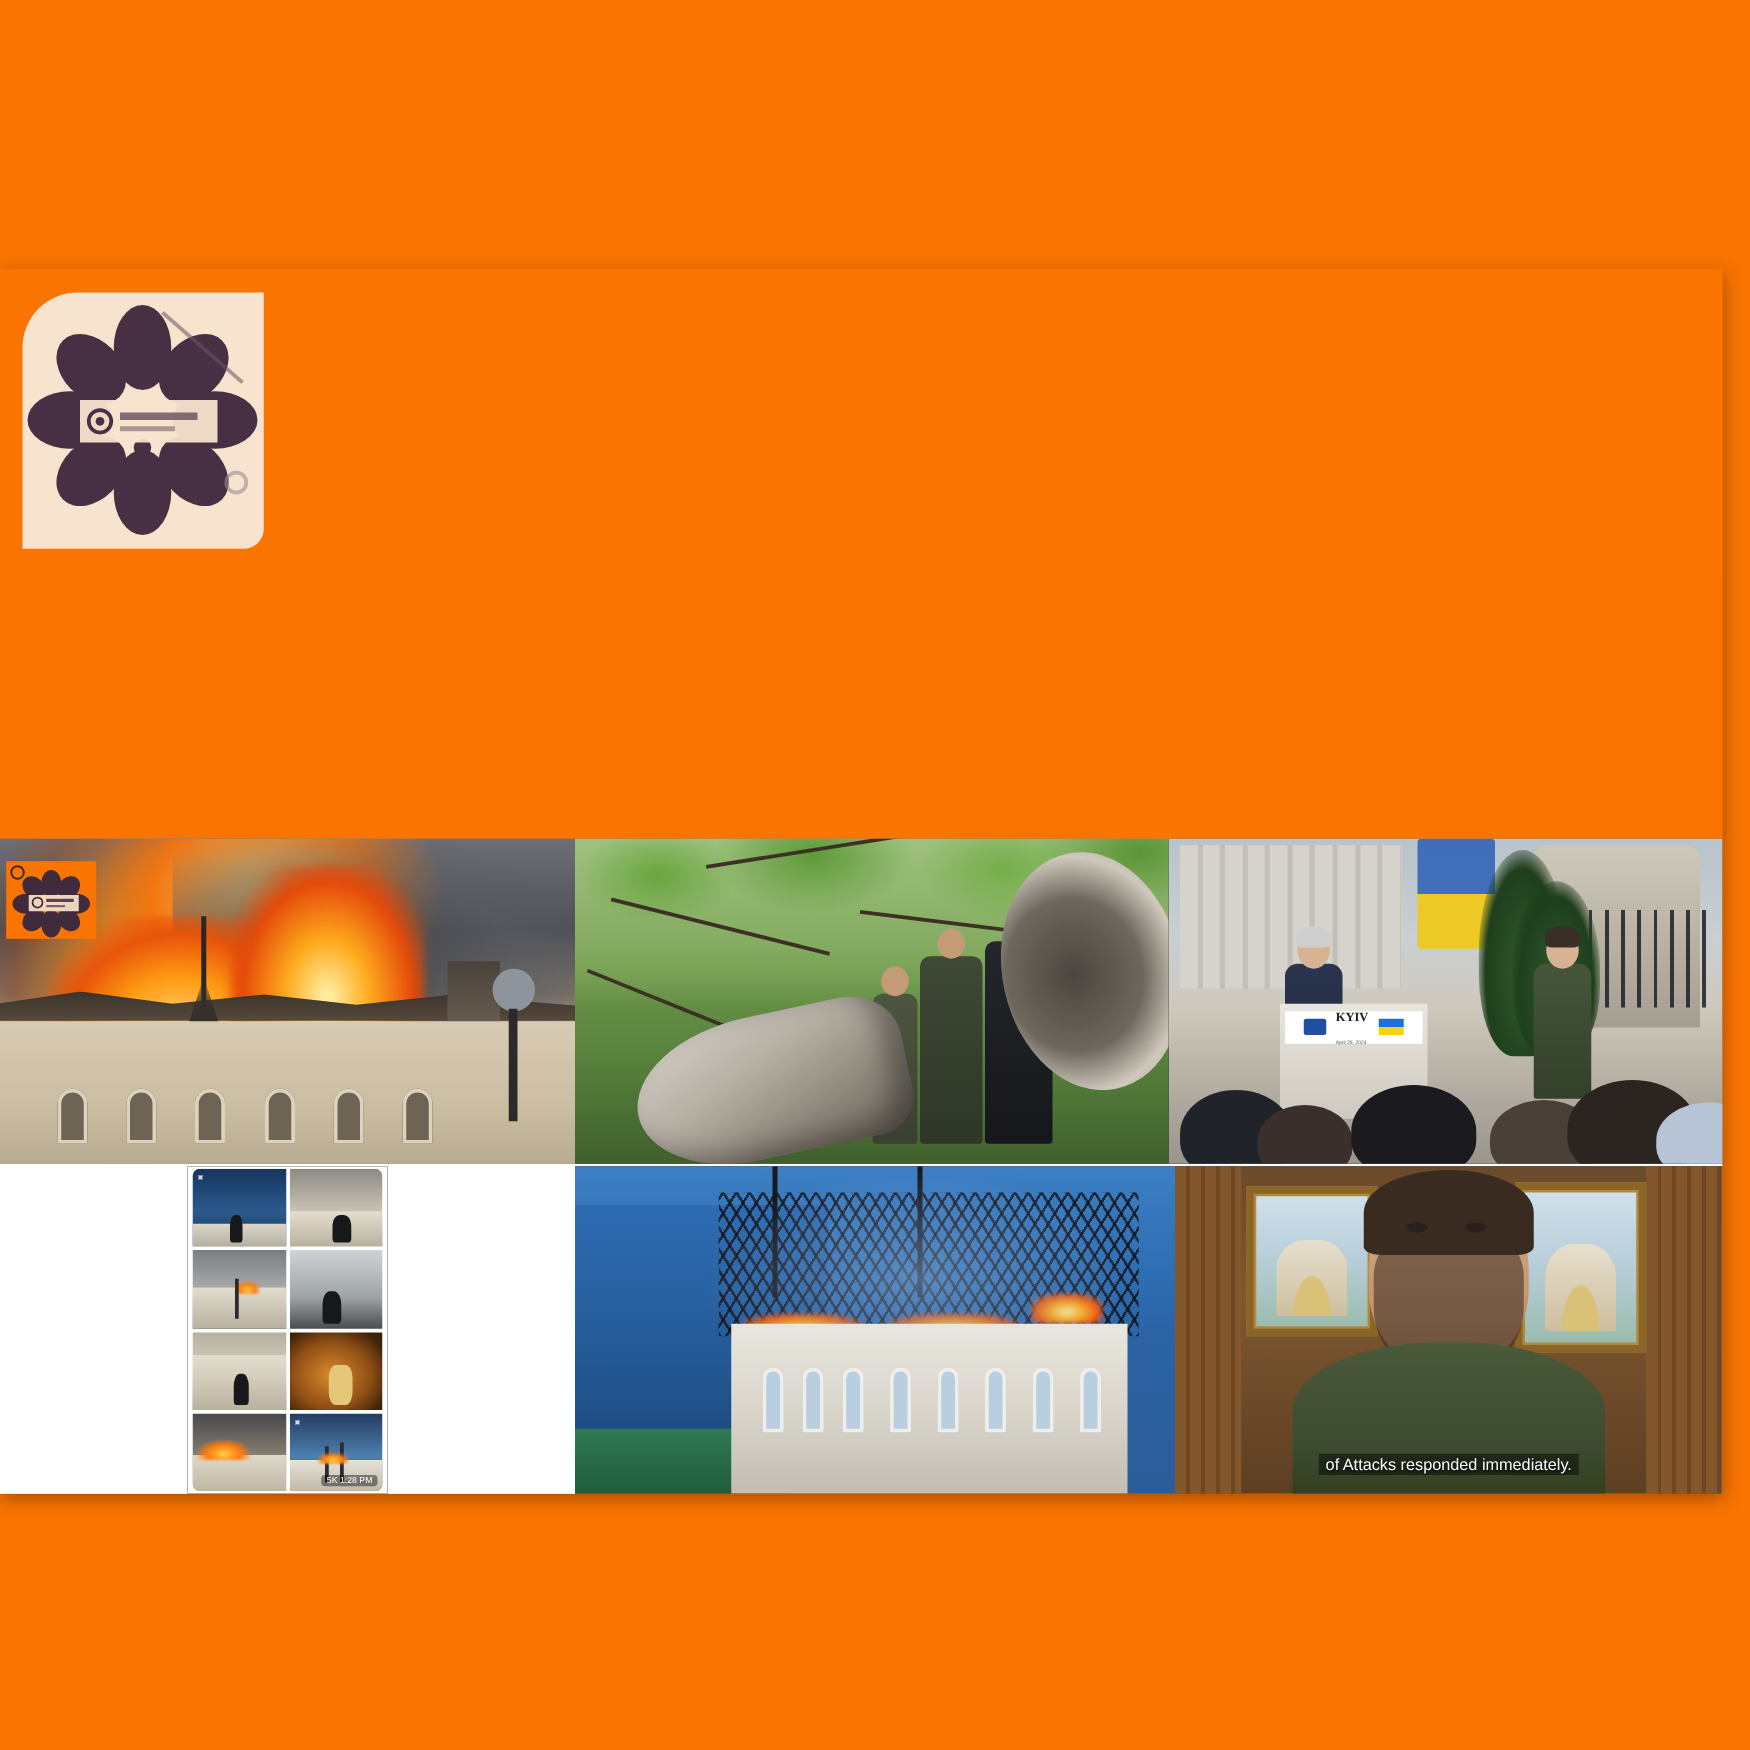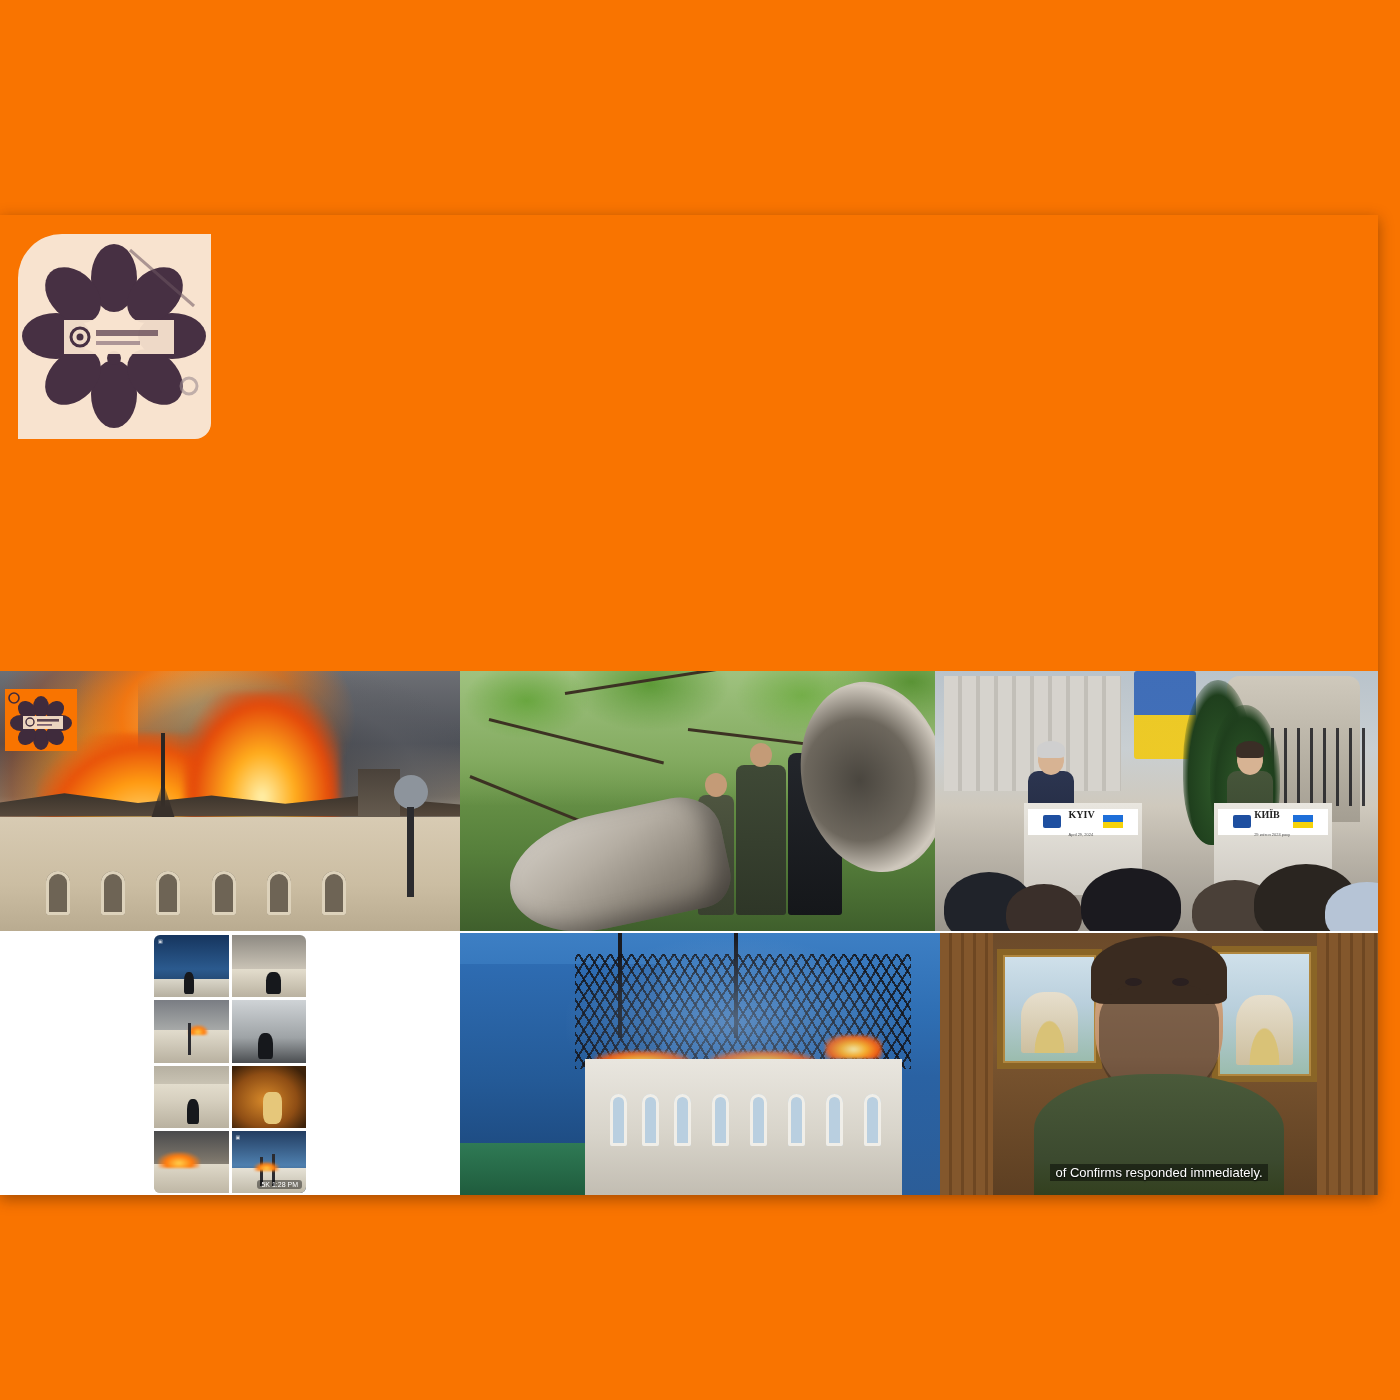--- a/index.html
+++ b/index.html
@@ -565,30 +565,20 @@
                 <span class="ttl">KYIV</span><br>
                 <span class="sub">April 29, 2024</span>
               </span>
               <span class="uaflag"></span>
             </div>
           </div>
 
           <div class="speaker" id="speaker-zel">
             <span class="head"></span>
               <span class="hair"></span>
-          </div>
-          <div class="podium" id="podium-right">
-            <div class="sign">
-              <span class="nato"></span>
-              <span>
-                <span class="ttl">КИЇВ</span><br>
-                <span class="sub">29 квітня 2024 року</span>
-              </span>
-              <span class="uaflag"></span>
-            </div>
           </div>
 
           <div class="audience">
             <i style="left:2%;  width:90px;  height:70px; background:#20232a;"></i>
             <i style="left:16%; width:76px;  height:58px; background:#3a2f2a;"></i>
             <i style="left:33%; width:100px; height:74px; background:#1b1a1f;"></i>
             <i style="left:58%; width:86px;  height:62px; background:#4a4038;"></i>
             <i style="left:72%; width:104px; height:78px; background:#2a2520;"></i>
             <i style="left:88%; width:84px;  height:60px; background:#b6c4d6;"></i>
           </div>
@@ -682,19 +672,19 @@
           <div class="person">
             <span class="head"></span>
             <span class="hair"></span>
             <span class="beard"></span>
             <span class="eye l"></span>
             <span class="eye r"></span>
             <span class="shirt"></span>
           </div>
         </div>
         <div id="zel-subtitle">
-          <span>of Confirms responded immediately.</span>
+          <span>of Attacks responded immediately.</span>
         </div>
       </div>
 
     </div>
   </div>
 </div>
 
 </body></html>

